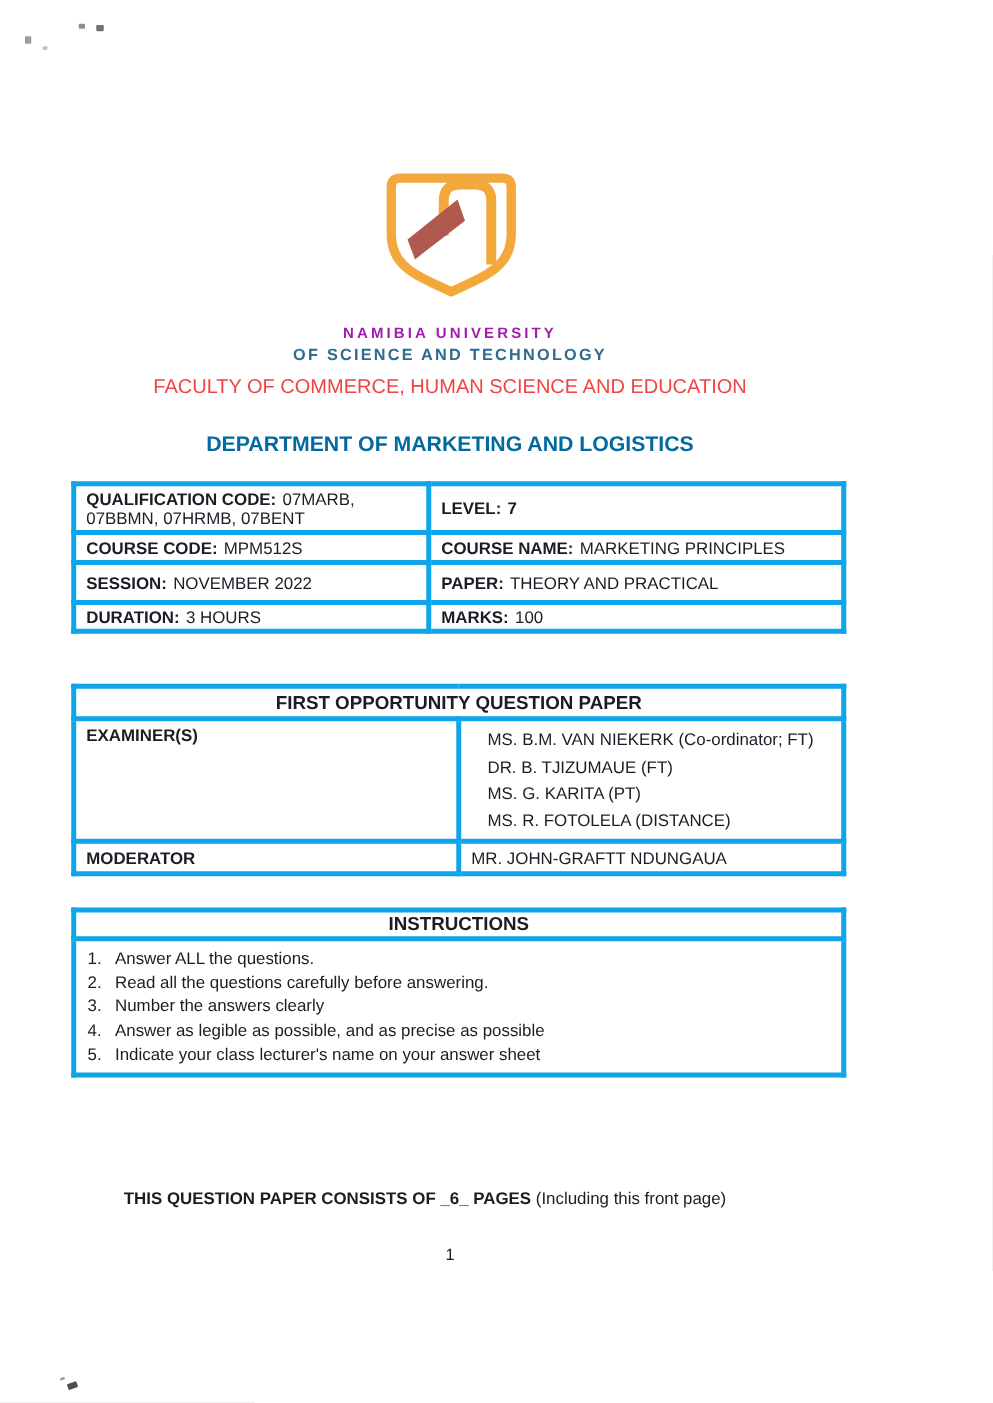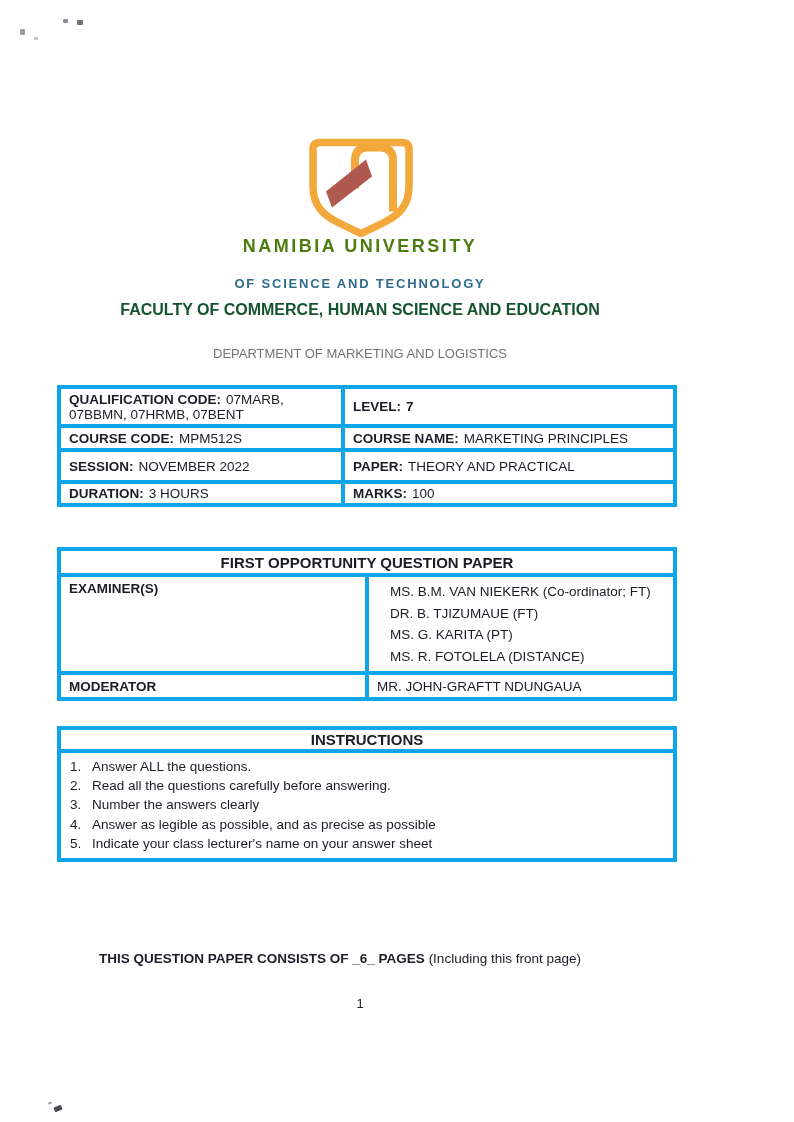--- a/index.html
+++ b/index.html
@@ -17,24 +17,24 @@
   .sp1 { left:20px; top:29px; width:5px; height:6px; background:#9a9aa2; }
   .sp2 { left:34px; top:37px; width:4px; height:3px; background:#c4c4c8; }
   .sp3 { left:63px; top:19px; width:5px; height:4px; background:#8d8d98; }
   .sp4 { left:77px; top:20px; width:6px; height:5px; background:#72727e; }
   .sp5 { left:54px; top:1106px; width:8px; height:5px; background:#4c4c55; transform:rotate(-20deg); }
   .sp6 { left:48px; top:1102px; width:4px; height:2px; background:#9a9aa2; transform:rotate(-20deg); }
 
   .logo { position:absolute; left:309px; top:138px; width:104px; height:101px; }
 
   .center-line { position:absolute; left:50px; width:620px; text-align:center; white-space:nowrap; }
-  .uni-name   { top:236px; font-size:18px; font-weight:bold; letter-spacing:2.5px; color:#4d7c0f; }
+  .uni-name   { top:259px; font-size:12px; font-weight:bold; letter-spacing:2.5px; color:#a21caf; }
   .uni-sub    { top:276px; font-size:13px; font-weight:600; letter-spacing:1.8px; color:#2e6b8c; }
-  .faculty    { top:301px; font-size:16px; font-weight:bold; color:#14532d; }
-  .department { top:346px; font-size:13px; font-weight:normal; color:#737373; }
+  .faculty    { top:301px; font-size:16px; font-weight:normal; color:#ef4444; }
+  .department { top:346px; font-size:17px; font-weight:bold; color:#0369a1; }
 
   table.doc { position:absolute; left:57px; border-collapse:collapse; table-layout:fixed; }
   table.doc td { border:4px solid #0ea5e9; font-size:13.5px; padding:2px 8px; box-sizing:border-box; vertical-align:middle; color:#1c1c26; }
   .lbl { font-weight:bold; margin-right:5px; }
   .b { font-weight:bold; }
 
   .course-table { top:385px; width:620px; }
   .course-table .c1 { width:284px; }
   .course-table .r1 td { height:39px; }
   .course-table .r2 td { height:24px; }

